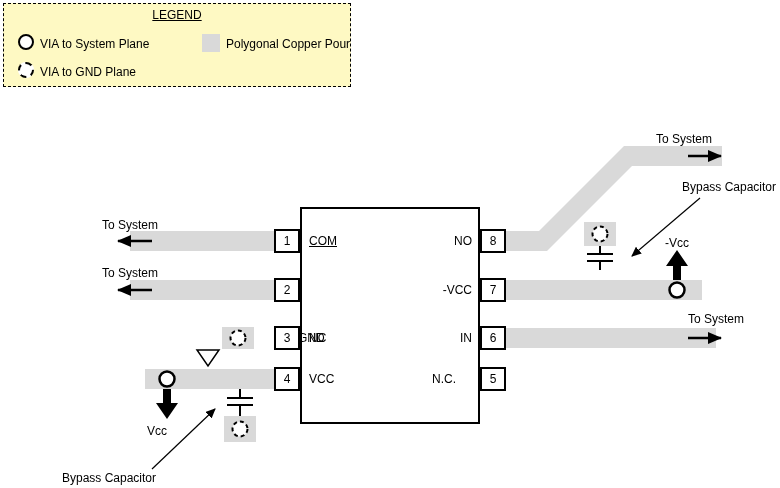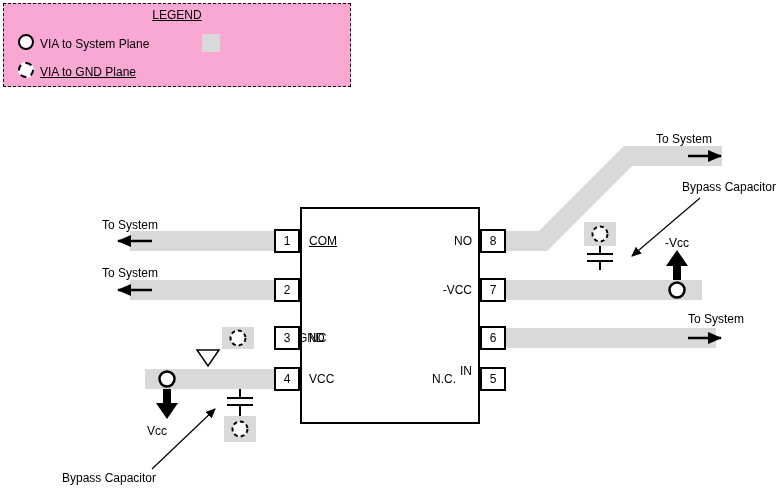--- a/index.html
+++ b/index.html
@@ -1,21 +1,21 @@
 <!DOCTYPE html>
 <html><head>
 <meta charset="utf-8">
 <style>
   * { margin:0; padding:0; box-sizing:border-box; }
   html,body { background:#ffffff; }
   body { font-family:"Liberation Sans", sans-serif; color:#000; }
   .canvas { position:relative; width:780px; height:488px; background:#ffffff; overflow:hidden; }
   .abs { position:absolute; }
   .label { font-size:12px; line-height:14px; white-space:nowrap; color:#000; }
-  .legend-box { border:1px dashed #000; background:#f9a8d4; }
+  .legend-box { border:1px dashed #000; background:#fef9c3; }
   .legend-title { text-decoration:underline; text-align:center; }
   .icon-ring { width:16px; height:16px; border-radius:50%; background:#ffffff; display:inline-block; }
   .icon-ring.solid { border:2.5px solid #000; }
   .icon-ring.dashed { border:2px dashed #000; }
   .swatch { width:18px; height:18px; background:#d9d9d9; display:inline-block; }
   .ic-body { border:2px solid #000; background:#ffffff; }
   .pin-box { width:26px; height:24px; border:2px solid #000; background:#ffffff;
              display:flex; align-items:center; justify-content:center;
              font-size:12px; line-height:14px; }
   .right-pin-label { width:94px; text-align:right; }
@@ -76,22 +76,23 @@
 
     <line x1="152" y1="469" x2="215" y2="409" stroke="#000" stroke-width="1.2" marker-end="url(#arrow-small)"></line>
     <line x1="700" y1="198" x2="632" y2="256" stroke="#000" stroke-width="1.2" marker-end="url(#arrow-small)"></line>
   </svg>
 
   <div class="abs legend-box" style="left:3px; top:3px; width:348px; height:84px;">
     <div class="abs label legend-title" style="left:0; right:0; top:4px;">LEGEND</div>
     <span class="abs icon-ring solid" style="left:14px; top:30px;"></span>
     <div class="abs label" style="left:36px; top:33px;">VIA to System Plane</div>
     <span class="abs icon-ring dashed" style="left:14px; top:58px;"></span>
-    <div class="abs label" style="left:36px; top:61px;text-decoration:underline;">VIA to GND Plane</div>
+    <div class="abs label" style="left:36px; top:61px;">VIA to GND Plane</div>
     <span class="abs swatch" style="left:198px; top:30px;"></span>
+    <div class="abs label" style="left:222px; top:33px;">Polygonal Copper Pour</div>
   </div>
 
   <div class="abs ic-body" style="left:300px; top:207px; width:180px; height:217px;"></div>
 
   <div class="abs pin-box" style="left:274px; top:229px;">
     <span>1</span>
     </div>
   <div class="abs pin-box" style="left:274px; top:278px;">
     <span>2</span>
     </div>
@@ -114,21 +115,21 @@
   <div class="abs pin-box" style="left:480px; top:367px;">
     <span>5</span>
     </div>
 
   <div class="abs label" style="left:309px; top:234px;text-decoration:underline;">COM</div>
   <div class="abs label" style="left:309px; top:283px;margin-top:48px;">NC</div>
   <div class="abs label" style="left:298px; top:331px;">GND</div>
   <div class="abs label" style="left:309px; top:372px;">VCC</div>
   <div class="abs label right-pin-label" style="left:378px; top:234px;">NO</div>
   <div class="abs label right-pin-label" style="left:378px; top:283px;">-VCC</div>
-  <div class="abs label right-pin-label" style="left:378px; top:331px;margin-top:33px;">IN</div>
+  <div class="abs label right-pin-label" style="left:378px; top:331px;">IN</div>
   <div class="abs label right-pin-label" style="left:362px; top:372px;">N.C.</div>
 
   <div class="abs label" style="left:102px; top:218px;">To System</div>
   <div class="abs label" style="left:102px; top:266px;">To System</div>
   <div class="abs label" style="left:656px; top:132px;">To System</div>
   <div class="abs label" style="left:688px; top:312px;">To System</div>
   <div class="abs label" style="left:682px; top:180px;">Bypass Capacitor</div>
   <div class="abs label" style="left:62px; top:471px;">Bypass Capacitor</div>
   <div class="abs label" style="left:147px; top:424px;">Vcc</div>
   <div class="abs label" style="left:665px; top:236px;">-Vcc</div>

